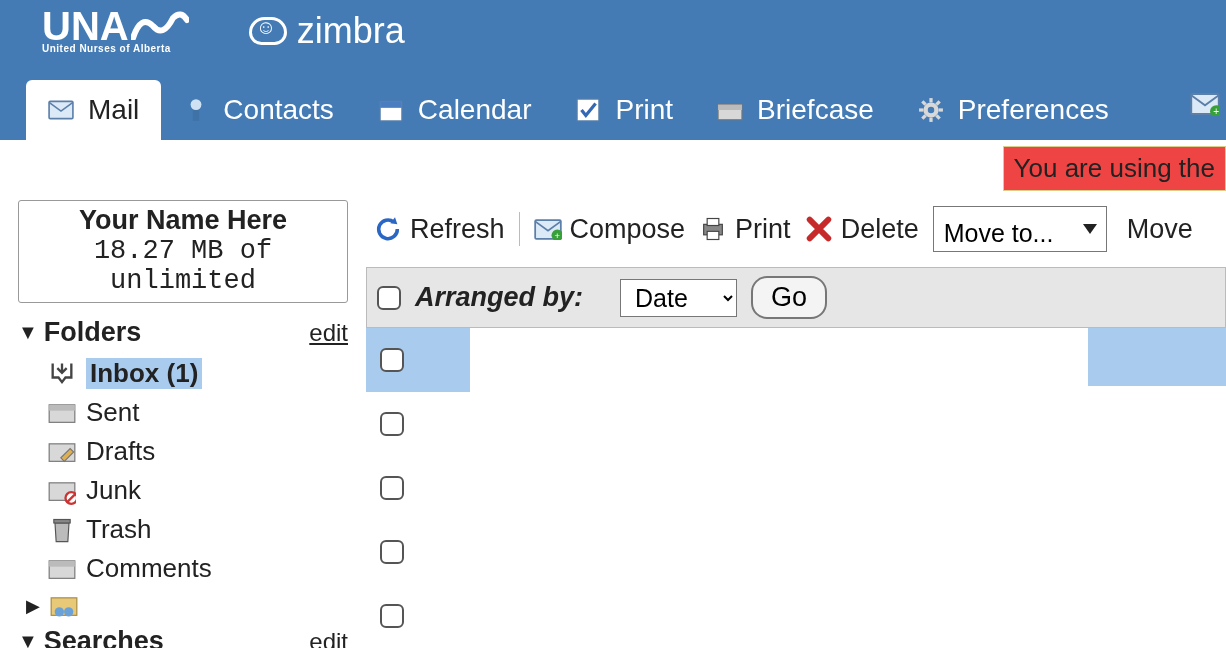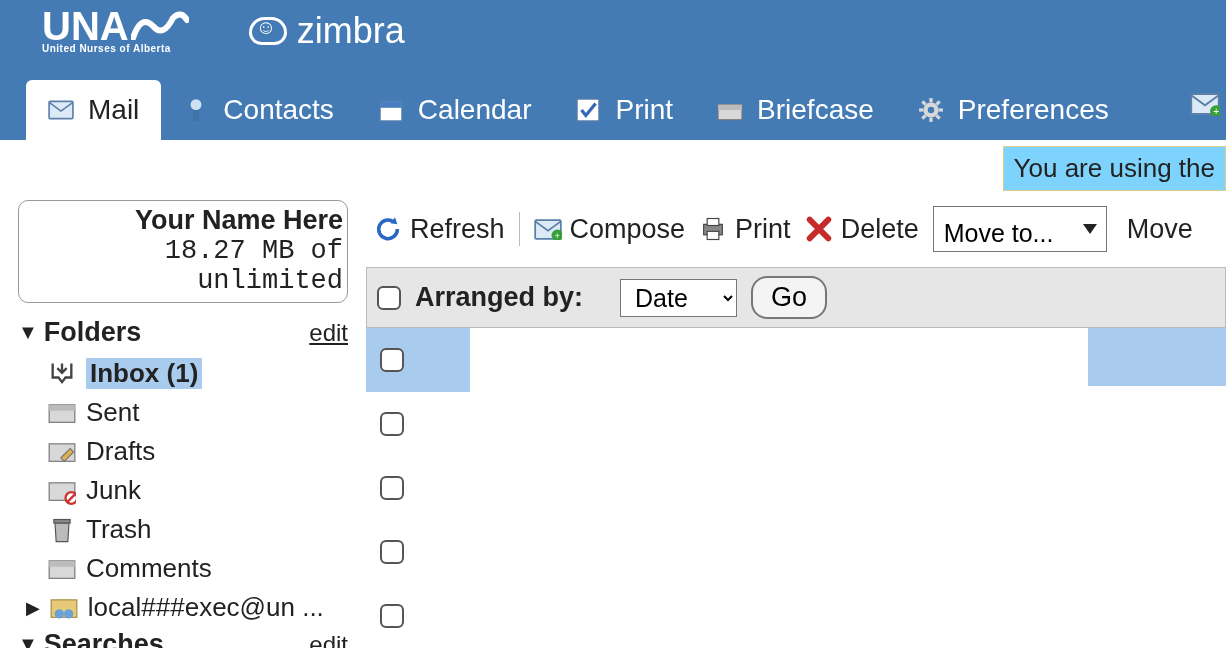--- a/index.html
+++ b/index.html
@@ -64,40 +64,40 @@
 }
 .tab .ticn{width:26px;height:26px;display:inline-flex;align-items:center;justify-content:center;}
 .tab .ticn svg{width:26px;height:26px;}
 .extra-icon{position:absolute;right:0;bottom:18px;padding-right:6px;}
 
 
 .notice {
   position:absolute;
   right:0;
   top:146px;
-  background:#7dd3fc;
+  background:#ef4444;
   border:1px solid #d9cf8a;
   padding:6px 10px;
   font-size:26px;
   white-space:nowrap;
 }
 
 
 .content {
   display:flex;
   padding-top:60px;
 }
 .sidebar {
   width:356px;
   padding:0 8px 0 18px;
 }
 .userbox{
   border:1px solid #999;
-  border-radius:10px;
-  text-align:right;
+  border-radius:3px;
+  text-align:center;
   padding:4px 4px 6px 4px;
   margin-bottom:12px;
 }
 .userbox .uname{font-weight:800; font-size:27px;}
 .userbox .quota{font-size:27px;font-family:Liberation Mono, monospace;}
 .sec-head{
   display:flex;
   align-items:center;
   justify-content:space-between;
   padding:2px 0 6px 0;
@@ -124,21 +124,21 @@
 .arrangebar{
   background:#e6e6e6;
   border:1px solid #bbb;
   padding:8px 10px;
   display:flex;
   align-items:center;
   gap:14px;
   margin-top:4px;
 }
 .chk{width:24px;height:24px;border:2px solid #555;border-radius:6px;background:#fff;display:inline-block;}
-.arrangebar .albl{font-weight:800;font-size:27px;}
+.arrangebar .albl{font-weight:800;font-size:27px;font-style:italic;}
 .select{font-size:25px;padding:3px 32px 3px 10px;border:1px solid #777;background:#fff;margin-left:23px;}
 .gobtn{font-size:27px;padding:4px 18px;border:2px solid #777;background:#f4f4f4;border-radius:16px;cursor:pointer;}
 
 .mailrows{position:relative;}
 .mailrows .mrow{display:flex;align-items:center;gap:16px;height:64px;padding-left:14px;}
 .mrow.selected{background:#a9ccee;width:104px;border:0;}
 .selected-right{position:absolute;right:0;top:0;height:58px;width:138px;background:#a9ccee;}
 </style>
 </head>
 <body>
@@ -311,21 +311,20 @@
       </li>
       <li style="margin-left:-22px">
         <span class="tri" style="font-size:18px">▶</span>
         <span class="ficon">
             <svg viewBox="0 0 24 20">
               <rect x="1" y="3" width="22" height="15" fill="#e8c978" stroke="#a78a40"></rect>
               <circle cx="8" cy="15" r="4" fill="#6aa2d8"></circle>
               <circle cx="16" cy="15" r="4" fill="#6aa2d8"></circle>
             </svg>
           </span>
-        <span>local###exec@un ...</span>
       </li>
     </ul>
 
     <div class="sec-head">
       <span class="left">
           <span class="tri">▼</span>
           <span>Searches</span>
         </span>
       <span class="editlink">edit</span>
     </div>

